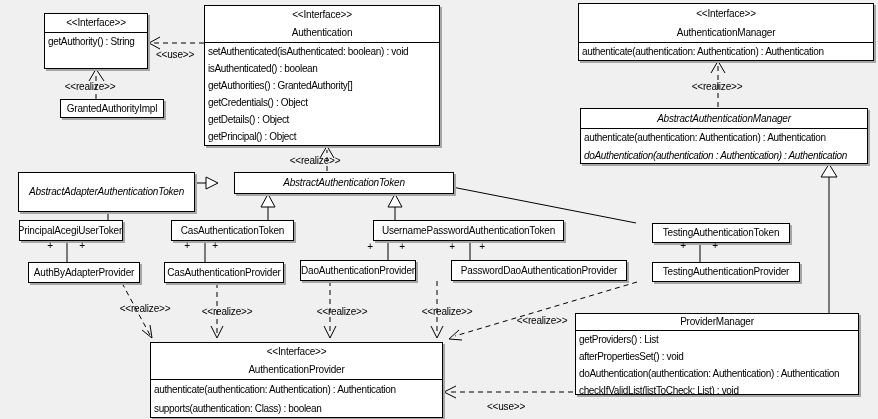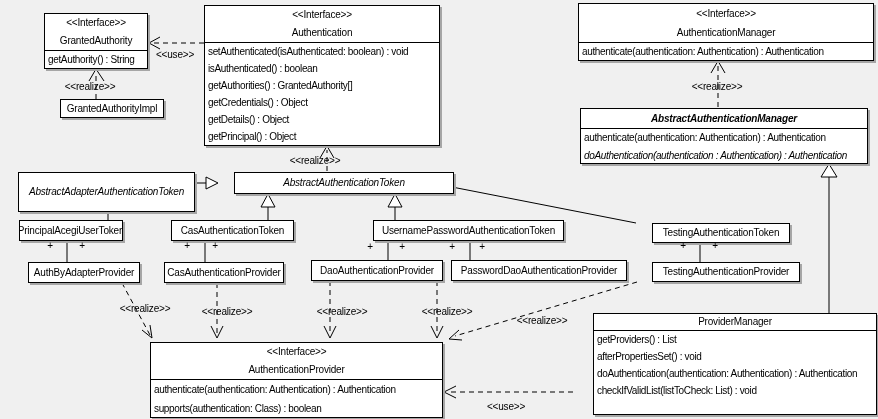--- a/index.html
+++ b/index.html
@@ -11,21 +11,21 @@
        box-shadow:2px 2px 0 #a6a6a6;overflow:hidden;white-space:nowrap;z-index:2;}
   .cls .hdr{border-bottom:1px solid #000;text-align:center;}
   .stereo,.cname{line-height:18px;}
   .m{line-height:17px;padding-left:3px;letter-spacing:-0.35px;}
   .simple{display:flex;align-items:center;justify-content:center;text-align:center;margin-left:16px;}
   .it{font-style:italic;}
   .c-authprov .m{line-height:19px;}
   .c-pm .cname{line-height:16px;}
   .c-am .stereo,.c-am .cname{line-height:19px;}
   .c-am .m{line-height:18px;}
-  .c-aam .cname{line-height:19px;font-weight:bold;}
+  .c-aam .cname{line-height:19px;}
   .c-aam .m{line-height:17.5px;}
   .lbl{position:absolute;z-index:3;transform:translateX(-50%);white-space:nowrap;}
   .plus{position:absolute;z-index:3;transform:translate(-50%,-50%);white-space:nowrap;}
 </style>
 </head>
 <body>
 
 <div class="stage">
 
   <svg class="wires" width="878" height="419">
@@ -111,21 +111,20 @@
       <g>
         <line x1="573" y1="392" x2="450" y2="392" stroke-dasharray="5,4"></line>
           <path d="M456,386 L444,392 L456,398"></path>
       </g>
     </g>
   </svg>
 
   <div class="cls" style="left:44px;top:13px;width:104px;height:56px">
     <div class="hdr">
       <div class="stereo">&lt;&lt;Interface&gt;&gt;</div>
-      <div class="cname">GrantedAuthority</div>
     </div>
     <div class="m">getAuthority() : String</div>
   </div>
 
   <div class="cls simple" style="left:44px;top:99px;width:104px;height:19px">
     <span class="cname">GrantedAuthorityImpl</span>
   </div>
 
   <div class="cls" style="left:204px;top:5px;width:236px;height:141px">
     <div class="hdr">
@@ -181,42 +180,42 @@
   </div>
 
   <div class="cls simple" style="left:12px;top:262px;width:112px;height:21px">
     <span class="cname">AuthByAdapterProvider</span>
   </div>
 
   <div class="cls simple" style="left:148px;top:262px;width:120px;height:21px">
     <span class="cname">CasAuthenticationProvider</span>
   </div>
 
-  <div class="cls simple" style="left:295px;top:260px;width:132px;height:21px">
+  <div class="cls simple" style="left:284px;top:260px;width:116px;height:21px">
     <span class="cname">DaoAuthenticationProvider</span>
   </div>
 
   <div class="cls simple" style="left:435px;top:260px;width:176px;height:21px">
     <span class="cname">PasswordDaoAuthenticationProvider</span>
   </div>
 
   <div class="cls simple" style="left:636px;top:262px;width:148px;height:20px">
     <span class="cname">TestingAuthenticationProvider</span>
   </div>
 
   <div class="cls c-authprov" style="left:150px;top:342px;width:293px;height:76px">
     <div class="hdr">
       <div class="stereo">&lt;&lt;Interface&gt;&gt;</div>
       <div class="cname">AuthenticationProvider</div>
     </div>
     <div class="m">authenticate(authentication: Authentication) : Authentication</div>
     <div class="m">supports(authentication: Class) : boolean</div>
   </div>
 
-  <div class="cls c-pm" style="left:593px;top:313px;width:284px;height:102px">
+  <div class="cls c-pm" style="left:575px;top:313px;width:284px;height:82px">
     <div class="hdr">
       <div class="cname">ProviderManager</div>
     </div>
     <div class="m">getProviders() : List</div>
     <div class="m">afterPropertiesSet() : void</div>
     <div class="m">doAuthentication(authentication: Authentication) : Authentication</div>
     <div class="m">checkIfValidList(listToCheck: List) : void</div>
   </div>
 
   <div class="lbl" style="left:175px;top:49px">&lt;&lt;use&gt;&gt;</div>

